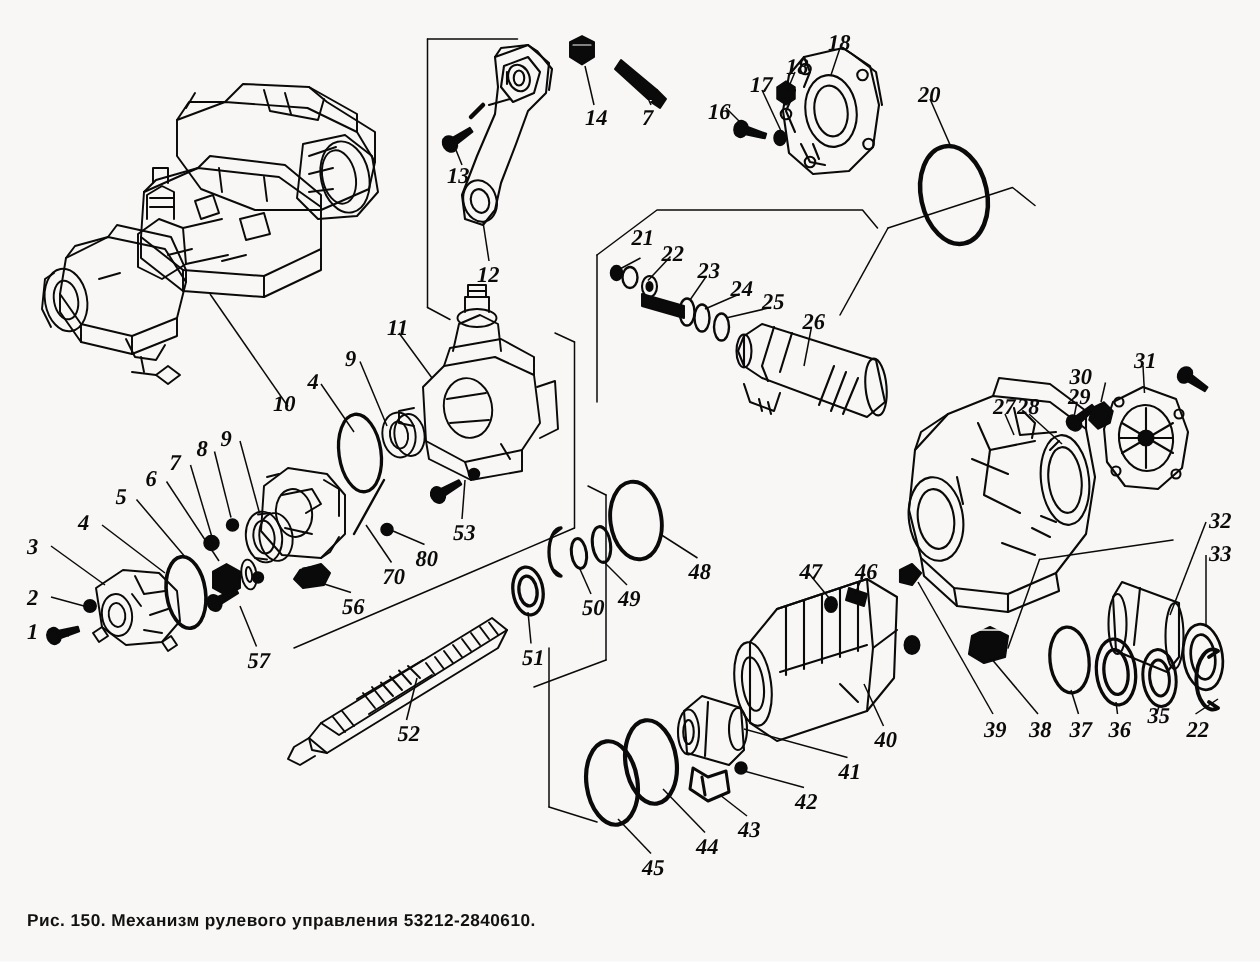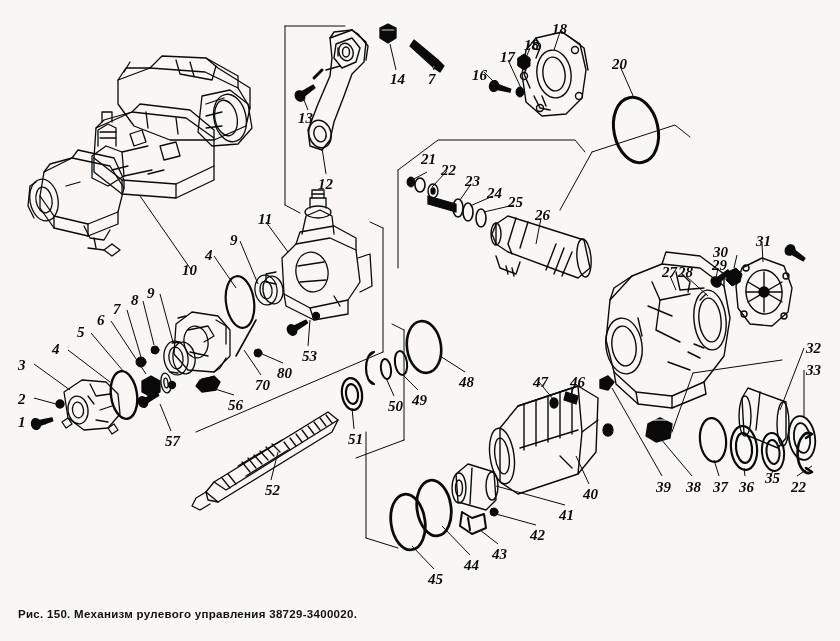--- a/index.html
+++ b/index.html
@@ -622,15 +622,15 @@
       <path d="M354,429 L352,408"></path>
       <path d="M271,480 L278,452"></path>
       <path d="M308,346 L310,320"></path>
       <path d="M283,363 L262,354"></path>
       <path d="M261,375 L244,350"></path>
       <path d="M234,395 L212,388"></path>
       <path d="M171,431 L160,404"></path>
     </g>
   </svg>
 
-  <div class="caption">Рис. 150. Механизм рулевого управления 38729-3400020.</div>
+  <div class="caption">Рис. 150. Механизм рулевого управления 53212-2840610.</div>
 
 </div>
 
 </body></html>

